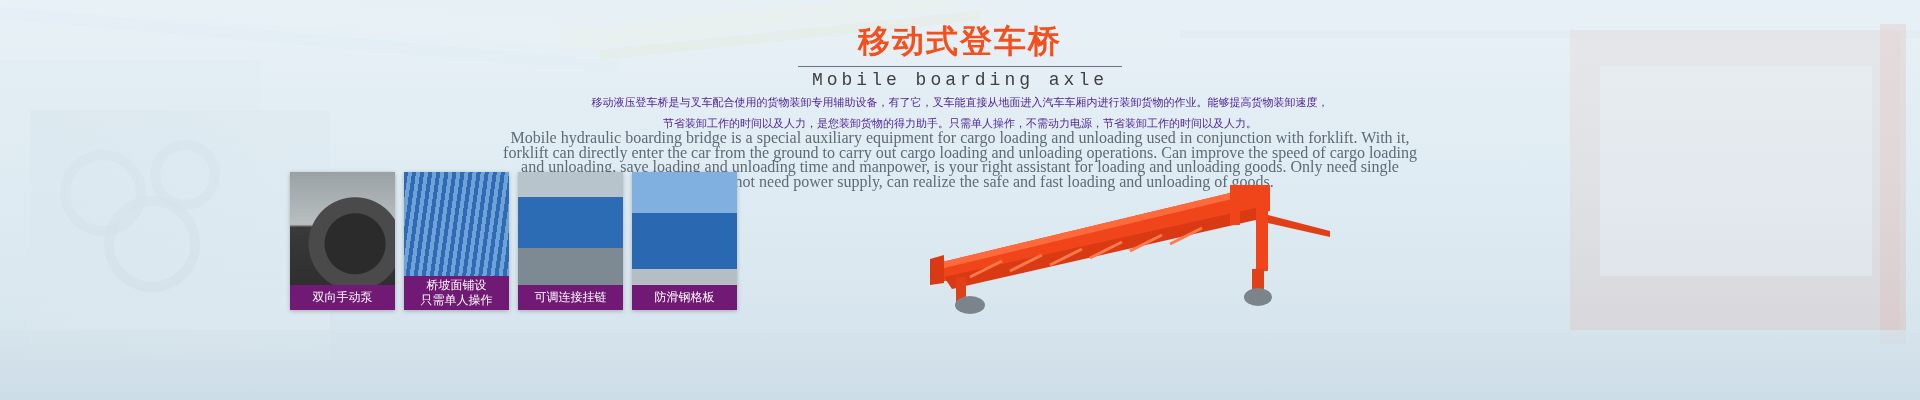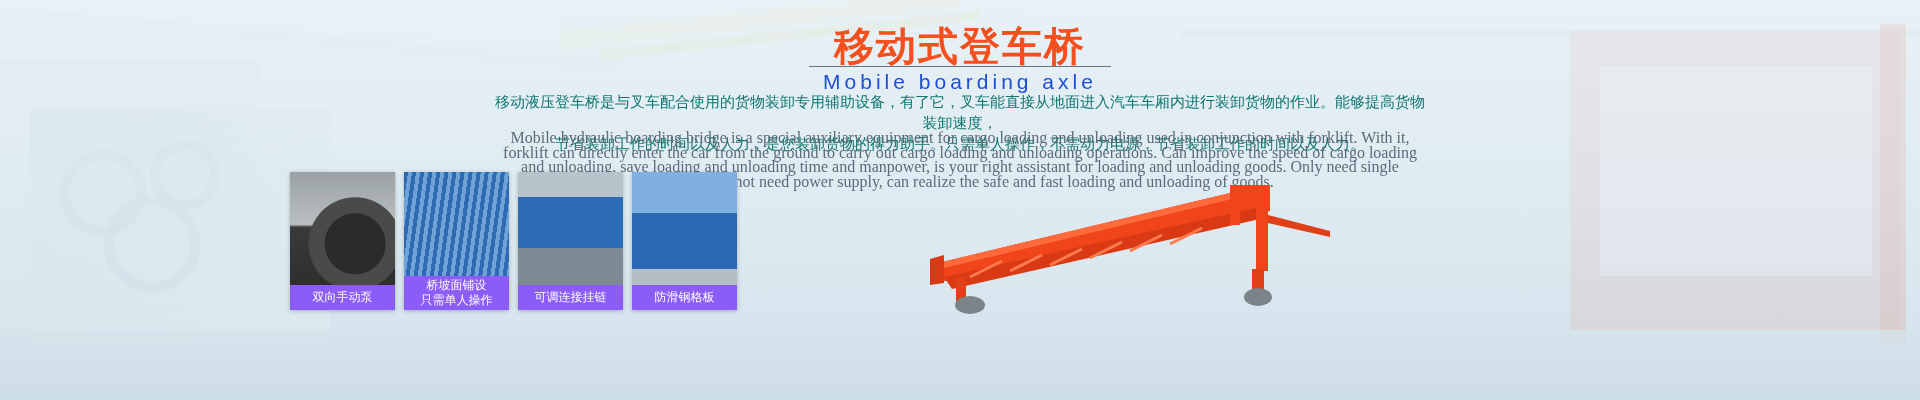--- a/index.html
+++ b/index.html
@@ -59,40 +59,40 @@
     background:linear-gradient(180deg,rgba(231,241,246,.72) 0%,rgba(226,238,245,.70) 45%,rgba(214,230,239,.60) 100%);
   }
 
   
   .content { position:absolute; inset:0; }
 
   .title-zh {
     position:absolute; left:0; right:0; top:24px;
     text-align:center;
     font-family:"DejaVu Sans","Liberation Sans",sans-serif;
-    font-size:40px; font-weight:bold; letter-spacing:2px;
+    font-size:32px; font-weight:bold; letter-spacing:2px;
     color:#f4501e;
     line-height:1.1;
   }
   .title-en-wrap {
     position:absolute; left:0; right:0; top:66px; text-align:center;
   }
   .title-en {
     display:inline-block;
-    font-family:Liberation Sans, sans-serif;
-    font-size:21px; letter-spacing:4px; color:#1d4ed8;
+    font-family:Liberation Mono, monospace;
+    font-size:18px; letter-spacing:4px; color:#404040;
     border-top:1px solid #6c737a;
     padding:3px 14px 0 14px;
   }
 
   .desc-zh {
     position:absolute; left:50%; transform:translateX(-50%); top:92px;
     width:930px; text-align:center;
     font-family:"DejaVu Sans","Liberation Sans",sans-serif;
-    font-size:15px; line-height:21px; color:#0f766e;
+    font-size:11px; line-height:21px; color:#4c1d95;
   }
   .desc-en {
     position:absolute; left:50%; transform:translateX(-50%); top:131px;
     width:940px; text-align:center;
     font-family:"Liberation Serif","DejaVu Serif",serif;
     font-size:16px; line-height:14.5px; color:#5d6b77;
   }
 
   
   .thumbs {
@@ -100,21 +100,21 @@
     display:flex; gap:9px;
   }
   .thumb {
     width:105px; height:138px; position:relative; overflow:hidden;
     background:#2f6fb5;
     box-shadow:0 1px 4px rgba(0,0,0,.25);
   }
   .thumb .photo { position:absolute; inset:0; }
   .thumb .cap {
     position:absolute; left:0; right:0; bottom:0;
-    background:#8b5cf6;
+    background:#701a75;
     color:#fff; font-size:12px; line-height:15px;
     font-family:"DejaVu Sans","Liberation Sans",sans-serif;
     text-align:center; padding:5px 2px;
   }
   .thumb.two-line .cap { padding:2px 2px; }
 
   
   .p-tire   { background:
       radial-gradient(circle at 62% 52%, #2b2b2b 0 30px, rgba(0,0,0,0) 31px),
       radial-gradient(circle at 62% 52%, #4a4a4a 0 46px, rgba(0,0,0,0) 47px),

